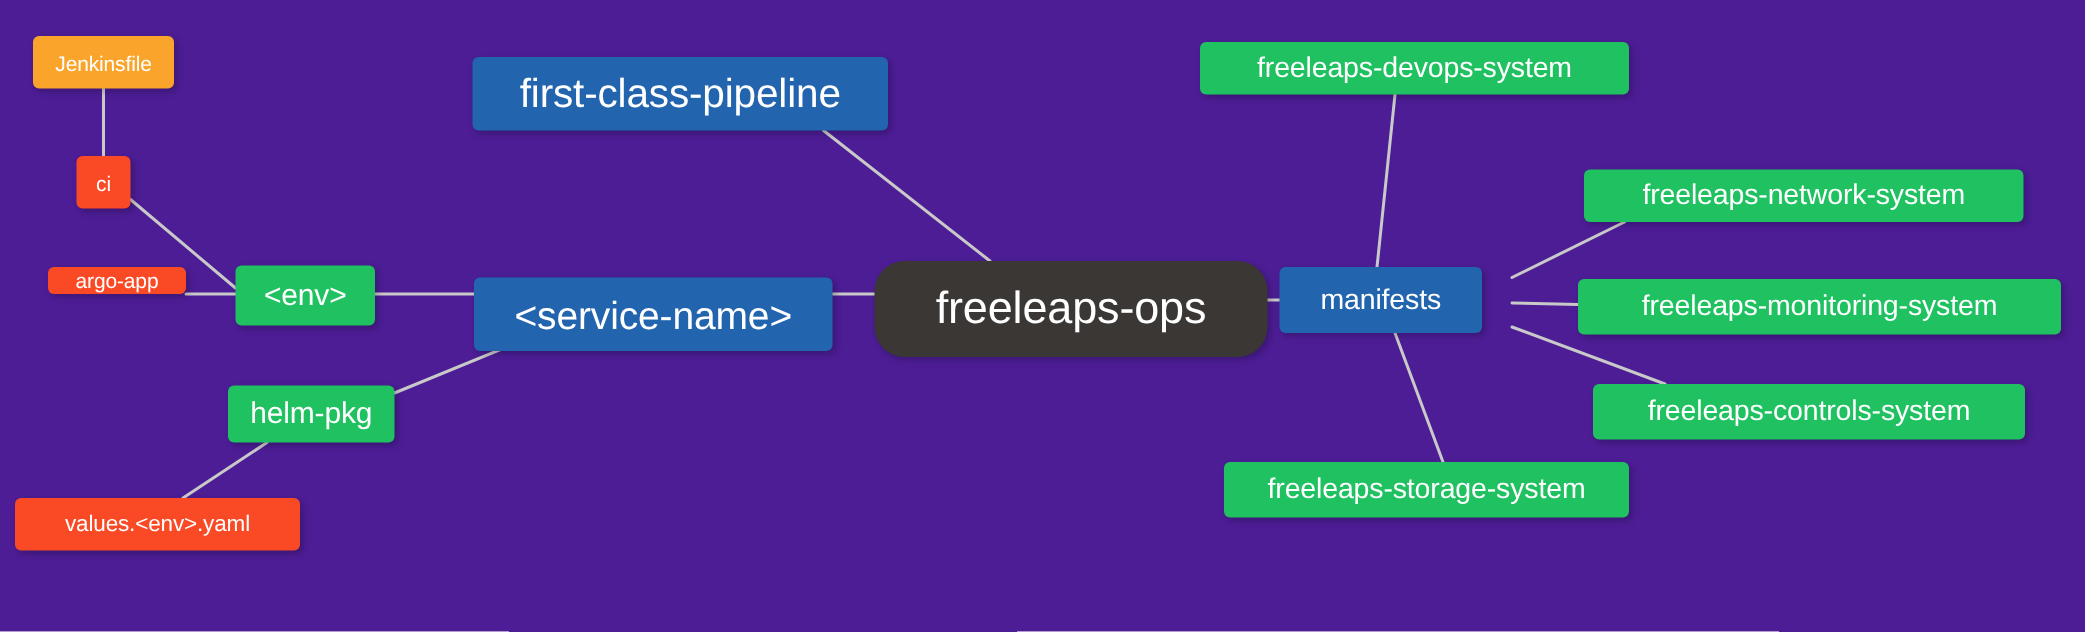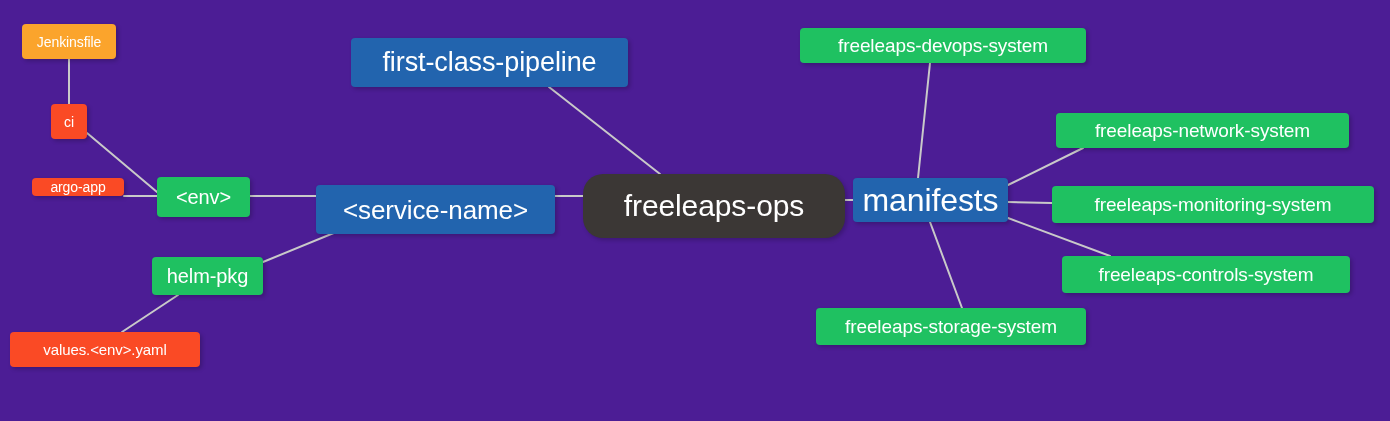--- a/index.html
+++ b/index.html
@@ -79,30 +79,30 @@
       </div>
       <div class="node n-green" style="left: 157px; top: 177px; width: 93px; height: 40px; font-size: 20px;">
         <span class="node-label">&lt;env&gt;</span>
       </div>
       <div class="node n-green" style="left: 152px; top: 257px; width: 111px; height: 38px; font-size: 20px;">
         <span class="node-label">helm-pkg</span>
       </div>
       <div class="node n-red" style="left: 10px; top: 332px; width: 190px; height: 35px; font-size: 15px;">
         <span class="node-label">values.&lt;env&gt;.yaml</span>
       </div>
-      <div class="node n-blue" style="left: 315px; top: 38px; width: 277px; height: 49px; font-size: 27px; margin-left: 36px;">
+      <div class="node n-blue" style="left: 315px; top: 38px; width: 277px; height: 49px; font-size: 27px;">
         <span class="node-label">first-class-pipeline</span>
       </div>
       <div class="node n-blue" style="left: 316px; top: 172px; width: 239px; height: 49px; font-size: 26px; margin-top: 13px;">
         <span class="node-label">&lt;service-name&gt;</span>
       </div>
       <div class="node n-root" style="left: 583px; top: 174px; width: 262px; height: 64px; font-size: 30px;">
         <span class="node-label">freeleaps-ops</span>
       </div>
-      <div class="node n-blue" style="left: 853px; top: 178px; width: 155px; height: 44px; font-size: 32px;">
+      <div class="node n-blue" style="left: 853px; top: 178px; width: 135px; height: 44px; font-size: 19px;">
         <span class="node-label">manifests</span>
       </div>
       <div class="node n-green" style="left: 800px; top: 28px; width: 286px; height: 35px; font-size: 19px;">
         <span class="node-label">freeleaps-devops-system</span>
       </div>
       <div class="node n-green" style="left: 1056px; top: 113px; width: 293px; height: 35px; font-size: 19px;">
         <span class="node-label">freeleaps-network-system</span>
       </div>
       <div class="node n-green" style="left: 1052px; top: 186px; width: 322px; height: 37px; font-size: 19px;">
         <span class="node-label">freeleaps-monitoring-system</span>

